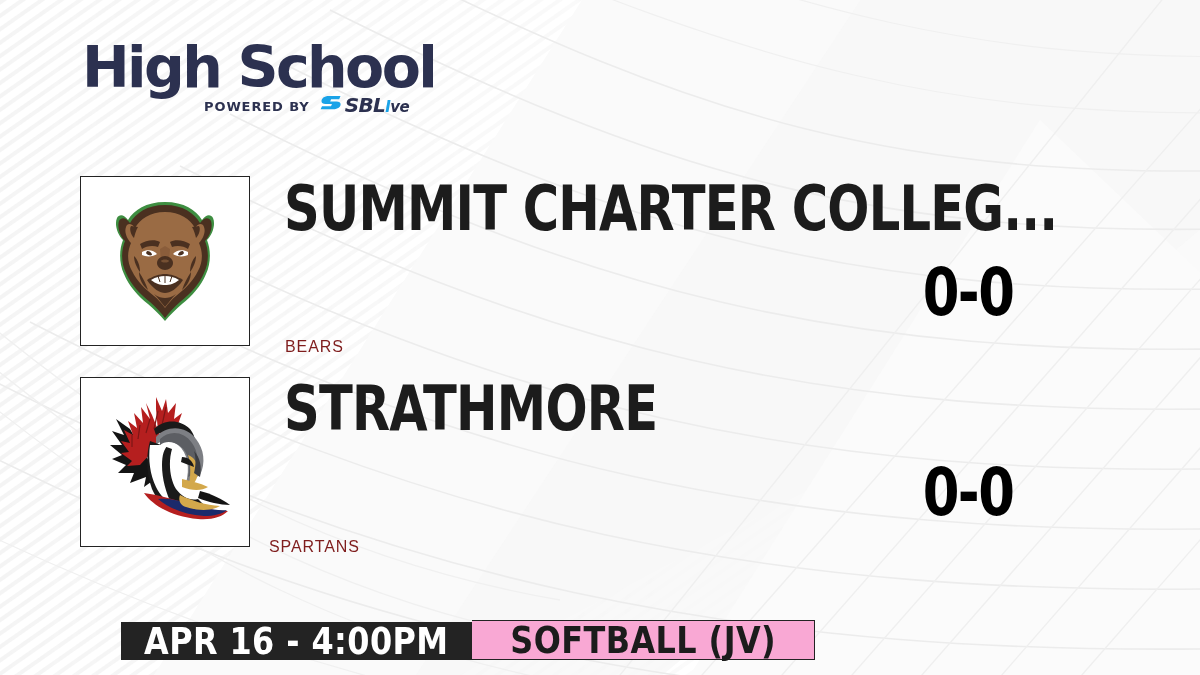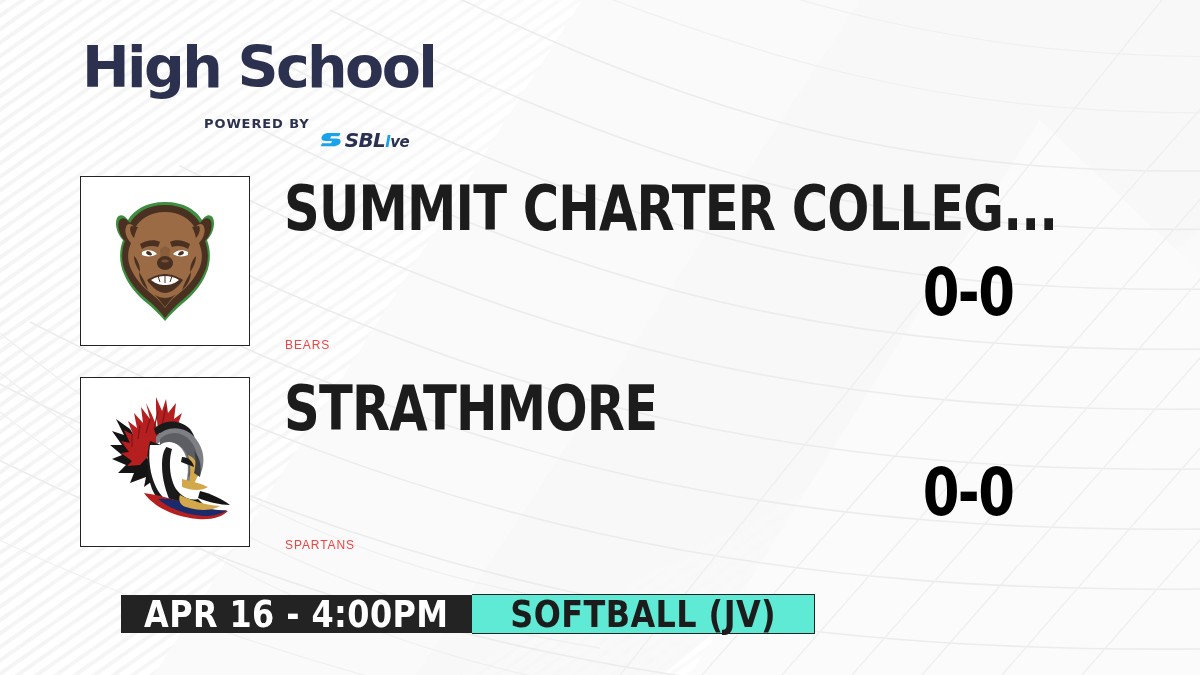--- a/index.html
+++ b/index.html
@@ -69,21 +69,21 @@
     margin-left:122px;
     margin-top:-3px;
   }
   .powered-label {
     font-family:"DejaVu Sans", sans-serif;
     font-weight:700;
     font-size:13px;
     letter-spacing:0.9px;
     color:#2c3150;
   }
-  .sblive { display:flex; align-items:center; margin-left:10px;margin-top:35px; }
+  .sblive { display:flex; margin-left:10px; }
   .sblive-mark { margin-right:3px; display:block; }
   .sblive-word {
     font-family:"DejaVu Sans", sans-serif;
     font-weight:700;
     font-style:italic;
     font-size:20px;
     letter-spacing:-0.6px;
     color:#2c3150;
     line-height:20px;
   }
@@ -113,26 +113,26 @@
     transform-origin:left center;
     letter-spacing:-1px;
   }
   .team-name.t1 { left:284px; top:178px; font-size:62px; line-height:62px; }
   .team-name.t2 { left:284px; top:378px; font-size:62px; line-height:62px; }
 
   .mascot {
     position:absolute;
     font-family:"Liberation Sans", sans-serif;
     font-weight:400;
-    font-size:12px;
+    font-size:16px;
     letter-spacing:0.9px;
-    color:#ef4444;
+    color:#7f1d1d;
   }
   .mascot.m1 { left:285px; top:338px; }
-  .mascot.m2 { left:285px; top:538px; }
+  .mascot.m2 { left:269px; top:538px; }
 
   
   .score {
     position:absolute;
     font-family:"DejaVu Sans", sans-serif;
     font-weight:700;
     font-size:66px;
     line-height:66px;
     color:#000000;
     transform:scaleX(0.80);
@@ -143,40 +143,40 @@
   }
   .score.s1 { left:868px; top:260px; }
   .score.s2 { left:868px; top:460px; }
 
   
   .bottom-bar {
     position:absolute;
     left:79px; top:568px;
     height:92px;
     display:flex;
-    align-items:center;
+    align-items:flex-end;
     padding-left:42px;
   }
   .bar-date {
     background:#232323;
     color:#ffffff;
     width:351px;
     display:flex; align-items:center; justify-content:center;
   }
   .bar-date span {
     font-family:"DejaVu Sans", sans-serif;
     font-weight:700;
     font-size:38px;
     line-height:38px;
     letter-spacing:0.5px;
     transform:scaleX(0.84);
     white-space:nowrap;
   }
   .bar-sport {
-    background:#5eead4;
+    background:#f9a8d4;
     border:1px solid #232323;
     border-left:none;
     color:#1c1c1c;
     width:343px;
     display:flex; align-items:center; justify-content:center;
   }
   .bar-sport span {
     font-family:"DejaVu Sans", sans-serif;
     font-weight:700;
     font-size:38px;

